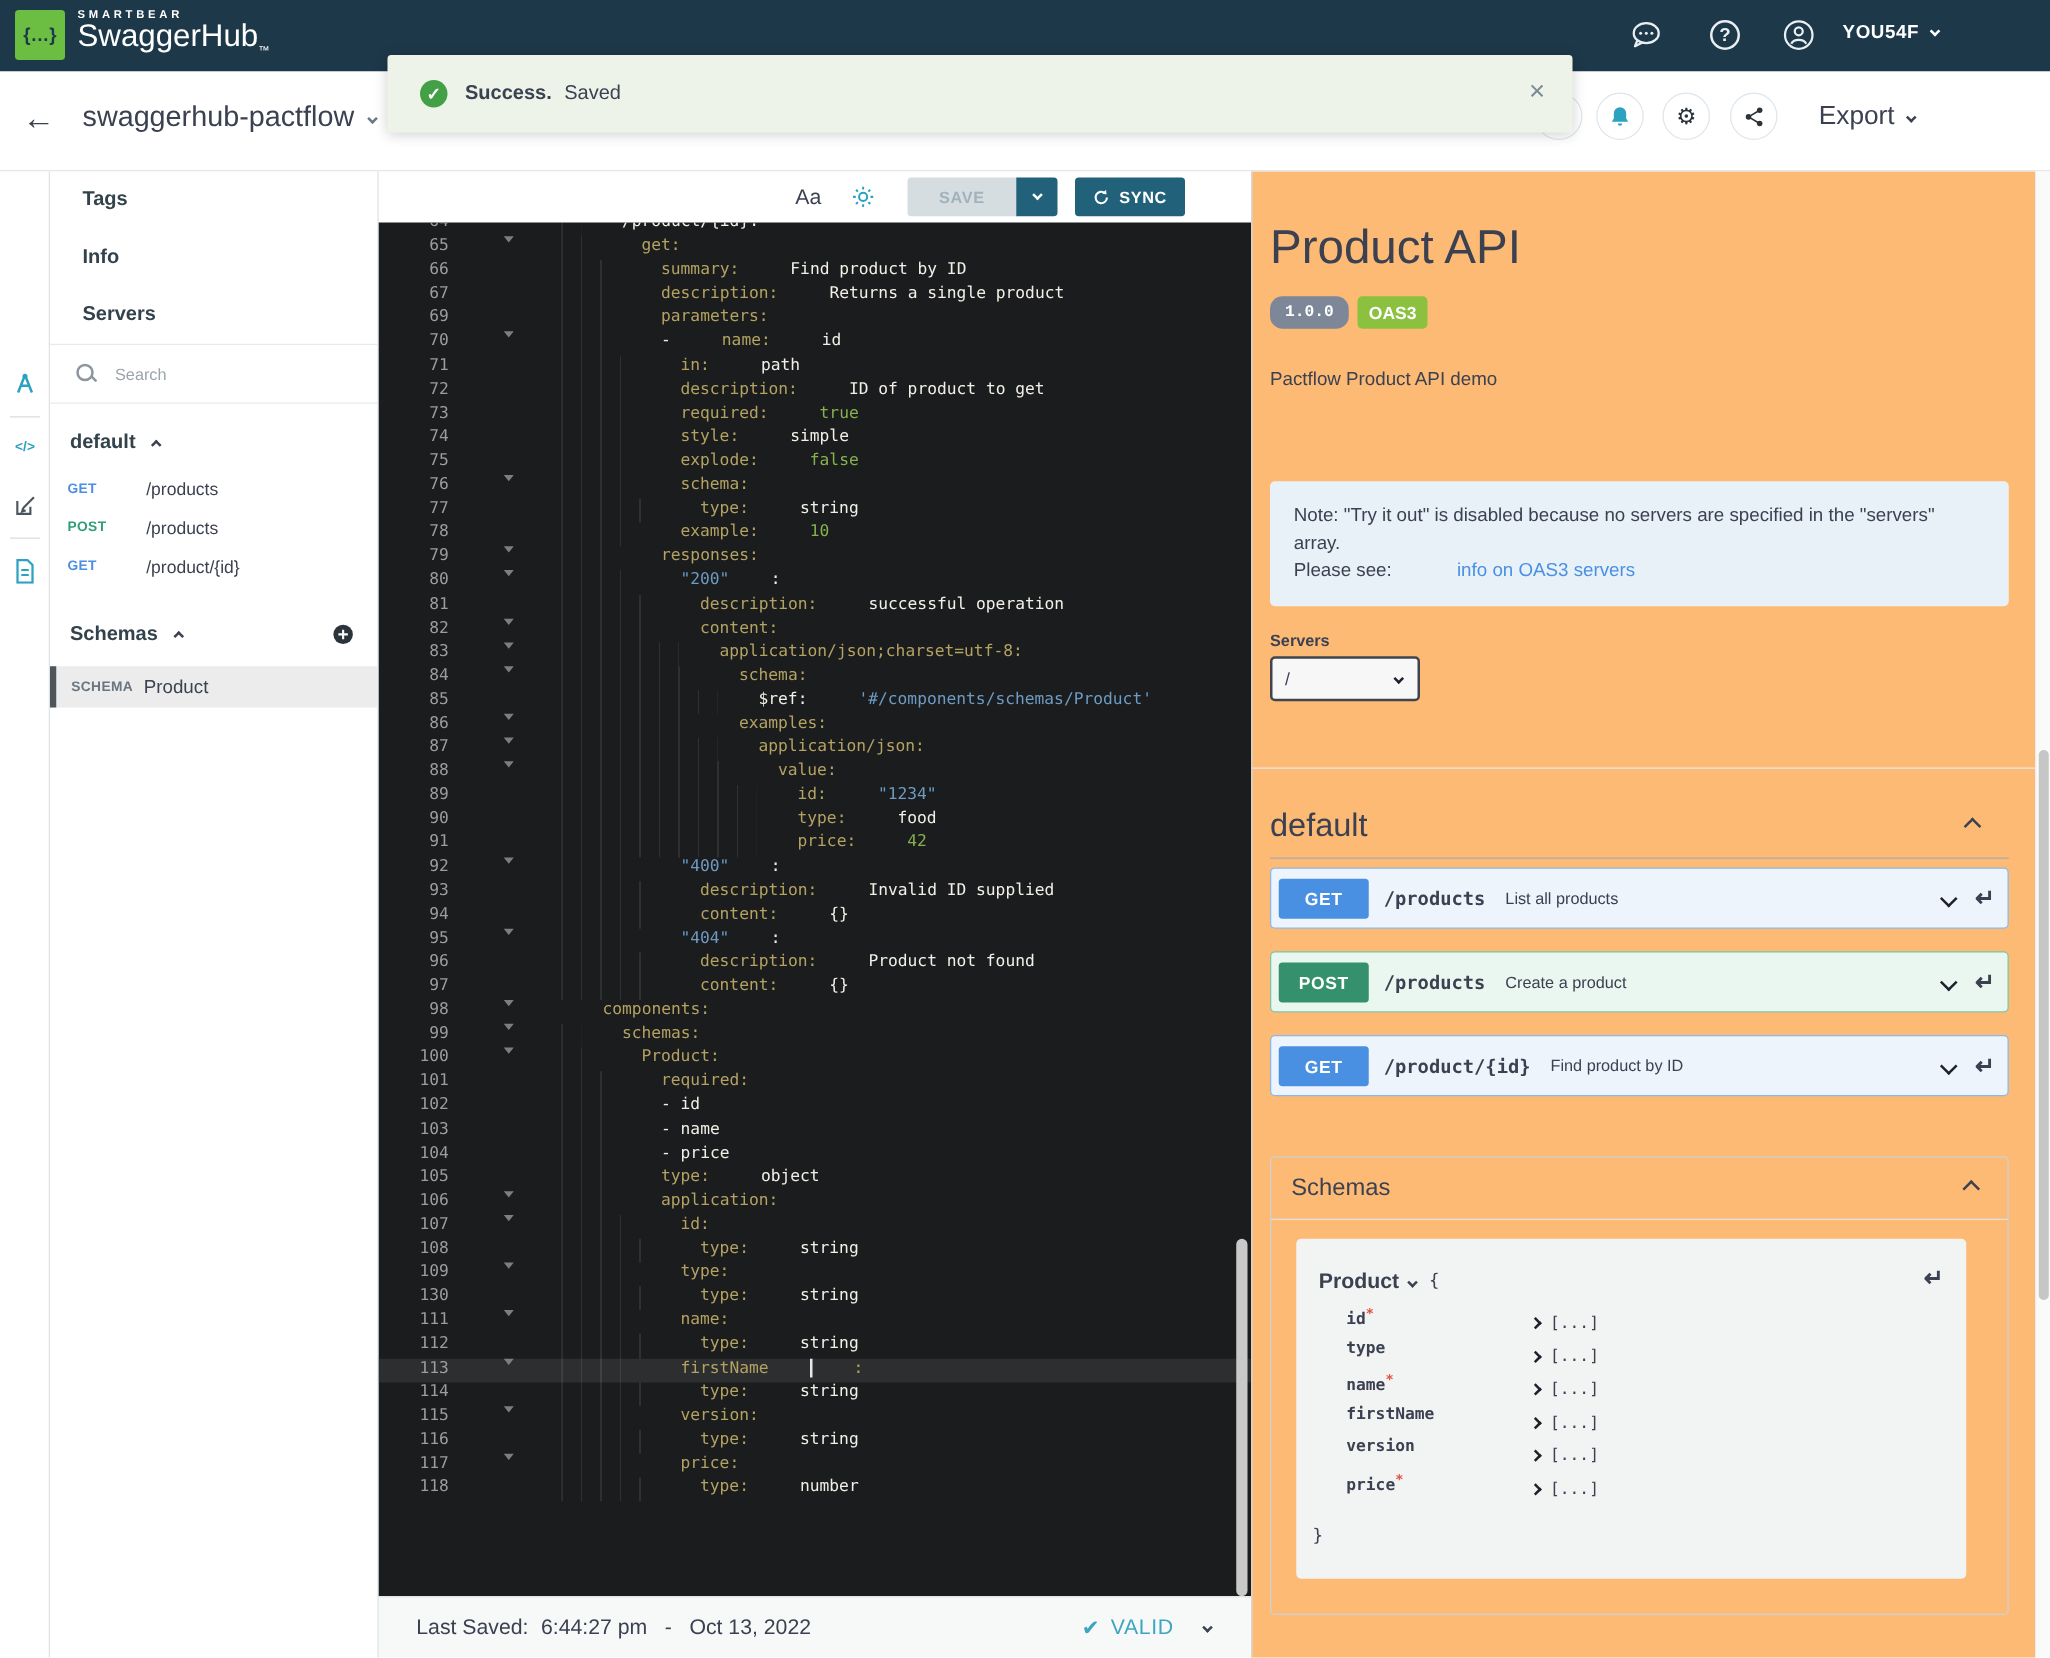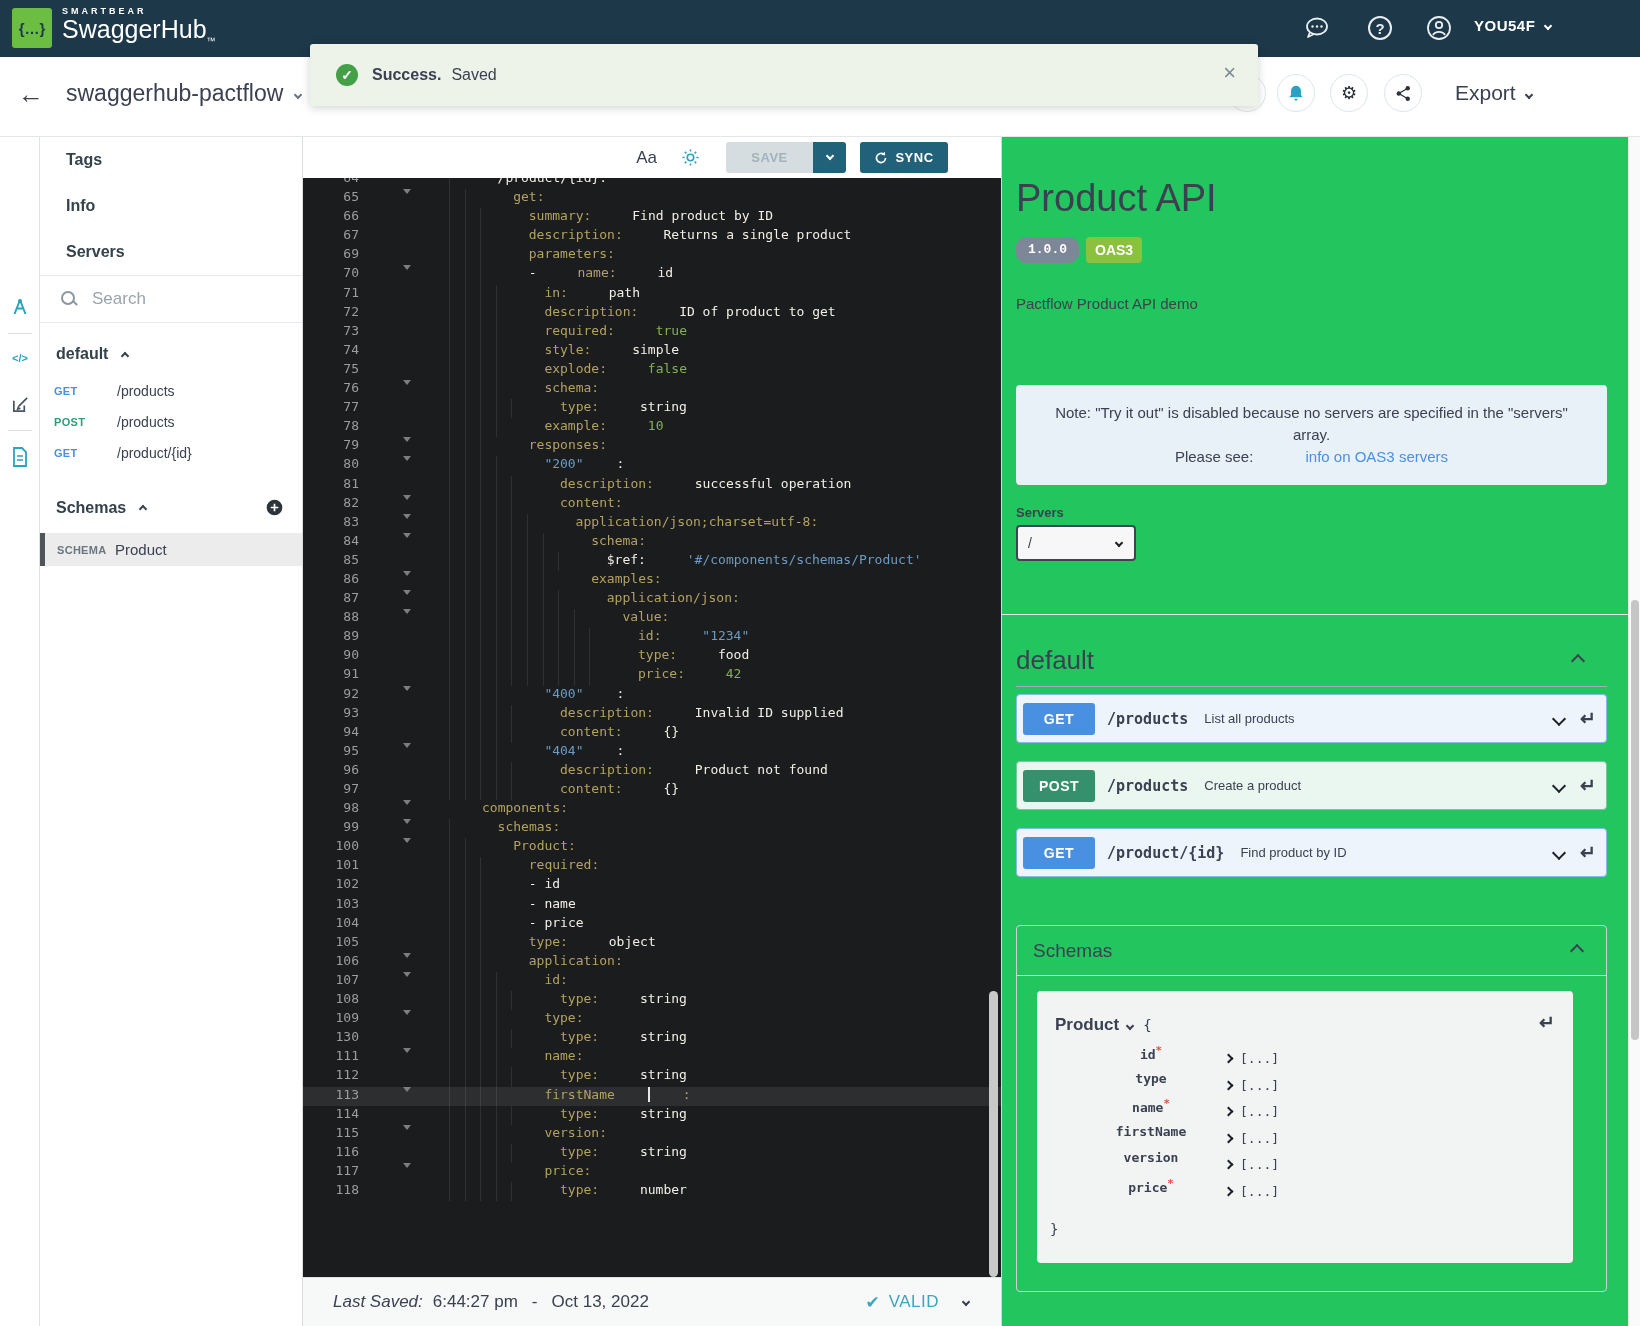--- a/index.html
+++ b/index.html
@@ -46,21 +46,21 @@
   .rail-ic { position:absolute; left:0; width:40px; text-align:center; color:#2aa2c0; }
   .rail-div { position:absolute; left:8px; width:24px; border-top:1px solid #d9dde0; }
 
   
   .sidebar { position:absolute; left:40px; top:137px; width:263px; bottom:0; background:#fff; border-right:1px solid #d9dde0; }
   .sb-nav-item { height:46px; padding-left:26px; display:flex; align-items:center; font-size:16px; font-weight:bold; color:#33424b; }
   .sb-search { height:48px; border-top:1px solid #e7eaec; border-bottom:1px solid #e7eaec; display:flex; align-items:center; padding-left:20px; }
   .mag { position:relative; width:18px; height:18px; display:inline-block; }
   .mag::before { content:""; position:absolute; left:1px; top:1px; width:10px; height:10px; border:2px solid #8b969e; border-radius:50%; }
   .mag::after { content:""; position:absolute; left:12px; top:12px; width:6px; height:2.4px; background:#8b969e; transform:rotate(45deg); border-radius:2px; }
-  .sb-search input { border:none; outline:none; margin-left:14px; font-size:17px; color:#000000; width:170px; font-family:"Liberation Sans",sans-serif; }
+  .sb-search input { border:none; outline:none; margin-left:14px; font-size:13px; color:#000000; width:170px; font-family:"Liberation Sans",sans-serif; }
   .sb-search input::placeholder { color:#9aa4ad; }
   .sb-section { padding:18px 0 0 16px; font-size:16px; font-weight:bold; color:#33424b; display:flex; align-items:center; }
   .sb-section .chev { margin-left:14px; color:#3b4151; margin-top:3px; }
   .sb-ep { height:31px; display:flex; align-items:center; padding-left:14px; }
   .sb-ep .m { width:63px; font-size:11px; font-weight:bold; letter-spacing:.3px; }
   .sb-ep .m.GET { color:#4a90e2; } .sb-ep .m.POST { color:#2f9e77; }
   .sb-ep .p { font-size:14px; color:#3b4151; }
   .schema-row { margin-top:6px; height:33px; background:#ececec; border-left:5px solid #4f555b; display:flex; align-items:center; padding-left:12px; }
   .schema-row .tag { font-size:11px; font-weight:bold; color:#6b7680; letter-spacing:.3px; width:58px; }
   .schema-row .nm { font-size:15px; color:#3b4151; }
@@ -86,29 +86,29 @@
   .ln { width:62px; text-align:right; padding-right:6px; color:#9b9da0; flex:none; }
   .fold { width:18px; flex:none; display:flex; align-items:center; justify-content:center; }
   .fold i { width:0; height:0; border-left:4px solid transparent; border-right:4px solid transparent; border-top:5px solid #7c7e80; }
   .ind { flex:none; align-self:stretch; background:repeating-linear-gradient(90deg, rgba(255,255,255,.09) 0 1px, transparent 1px 15.6px); }
   .tk-k { color:#b3a262; } .tk-p { color:#f1efe7; } .tk-n { color:#85b14f; } .tk-s { color:#6d9bc3; }
   .caret { display:inline-block; width:2px; height:15px; background:#e8e8e8; vertical-align:middle; }
   .ed-scroll { position:absolute; right:3px; width:9px; top:813px; bottom:0; background:#c9c9c9; border-radius:5px; }
 
   .statusbar { position:absolute; left:0; bottom:0; right:0; height:49px; background:#f7f8f8; border-top:1px solid #e3e5e6;
                display:flex; align-items:center; font-size:17px; color:#3b4151; }
-  .statusbar .lbl { margin-left:30px;font-style:italic; }
+  .statusbar .lbl { margin-left:30px; }
   .statusbar .t { margin-left:10px; } .statusbar .sep { margin-left:14px; } .statusbar .d { margin-left:14px; }
   .valid { margin-left:auto; display:flex; align-items:center; color:#3da5c0; }
   .valid .ck { font-size:17px; margin-right:9px; }
   .valid .vt { font-size:17px; letter-spacing:.5px; }
   .valid .chev { color:#3b4151; margin-left:24px; margin-right:32px; }
 
   
-  .preview { position:absolute; left:1001px; top:137px; width:627px; bottom:0; background:#22c55e; border-left:1px solid #d4d8db; color:#3b4151;text-align:center; }
+  .preview { position:absolute; left:1001px; top:137px; width:627px; bottom:0; background:#fdba74; border-left:1px solid #d4d8db; color:#3b4151; }
   .pv-title { position:absolute; left:14px; top:40px; font-size:38px; font-weight:500; }
   .pv-badges { position:absolute; left:14px; top:100px; display:flex; gap:7px; }
   .badge-ver { background:#7d8797; color:#fff; font-size:13px; font-weight:bold; padding:5px 12px; border-radius:10px;font-family:Liberation Mono, monospace; }
   .badge-oas { background:#8cc13f; color:#fff; font-size:14px; font-weight:bold; padding:5px 9px; border-radius:4px; }
   .pv-desc { position:absolute; left:14px; top:158px; font-size:15px; }
   .pv-note { position:absolute; left:14px; top:248px; width:591px; background:#e9f1f8; border-radius:4px; padding:17px 19px; font-size:15px; line-height:22px; }
   .pv-note a { color:#4990e2; text-decoration:none;padding-left:48px; }
   .pv-servers-lbl { position:absolute; left:14px; top:368px; font-size:13px; font-weight:bold; }
   .pv-select { position:absolute; left:14px; top:388px; width:120px; height:36px; border:2px solid #41444e; border-radius:4px; background:#f7f7f7;
                display:flex; align-items:center; font-size:14px; padding-left:10px; }

